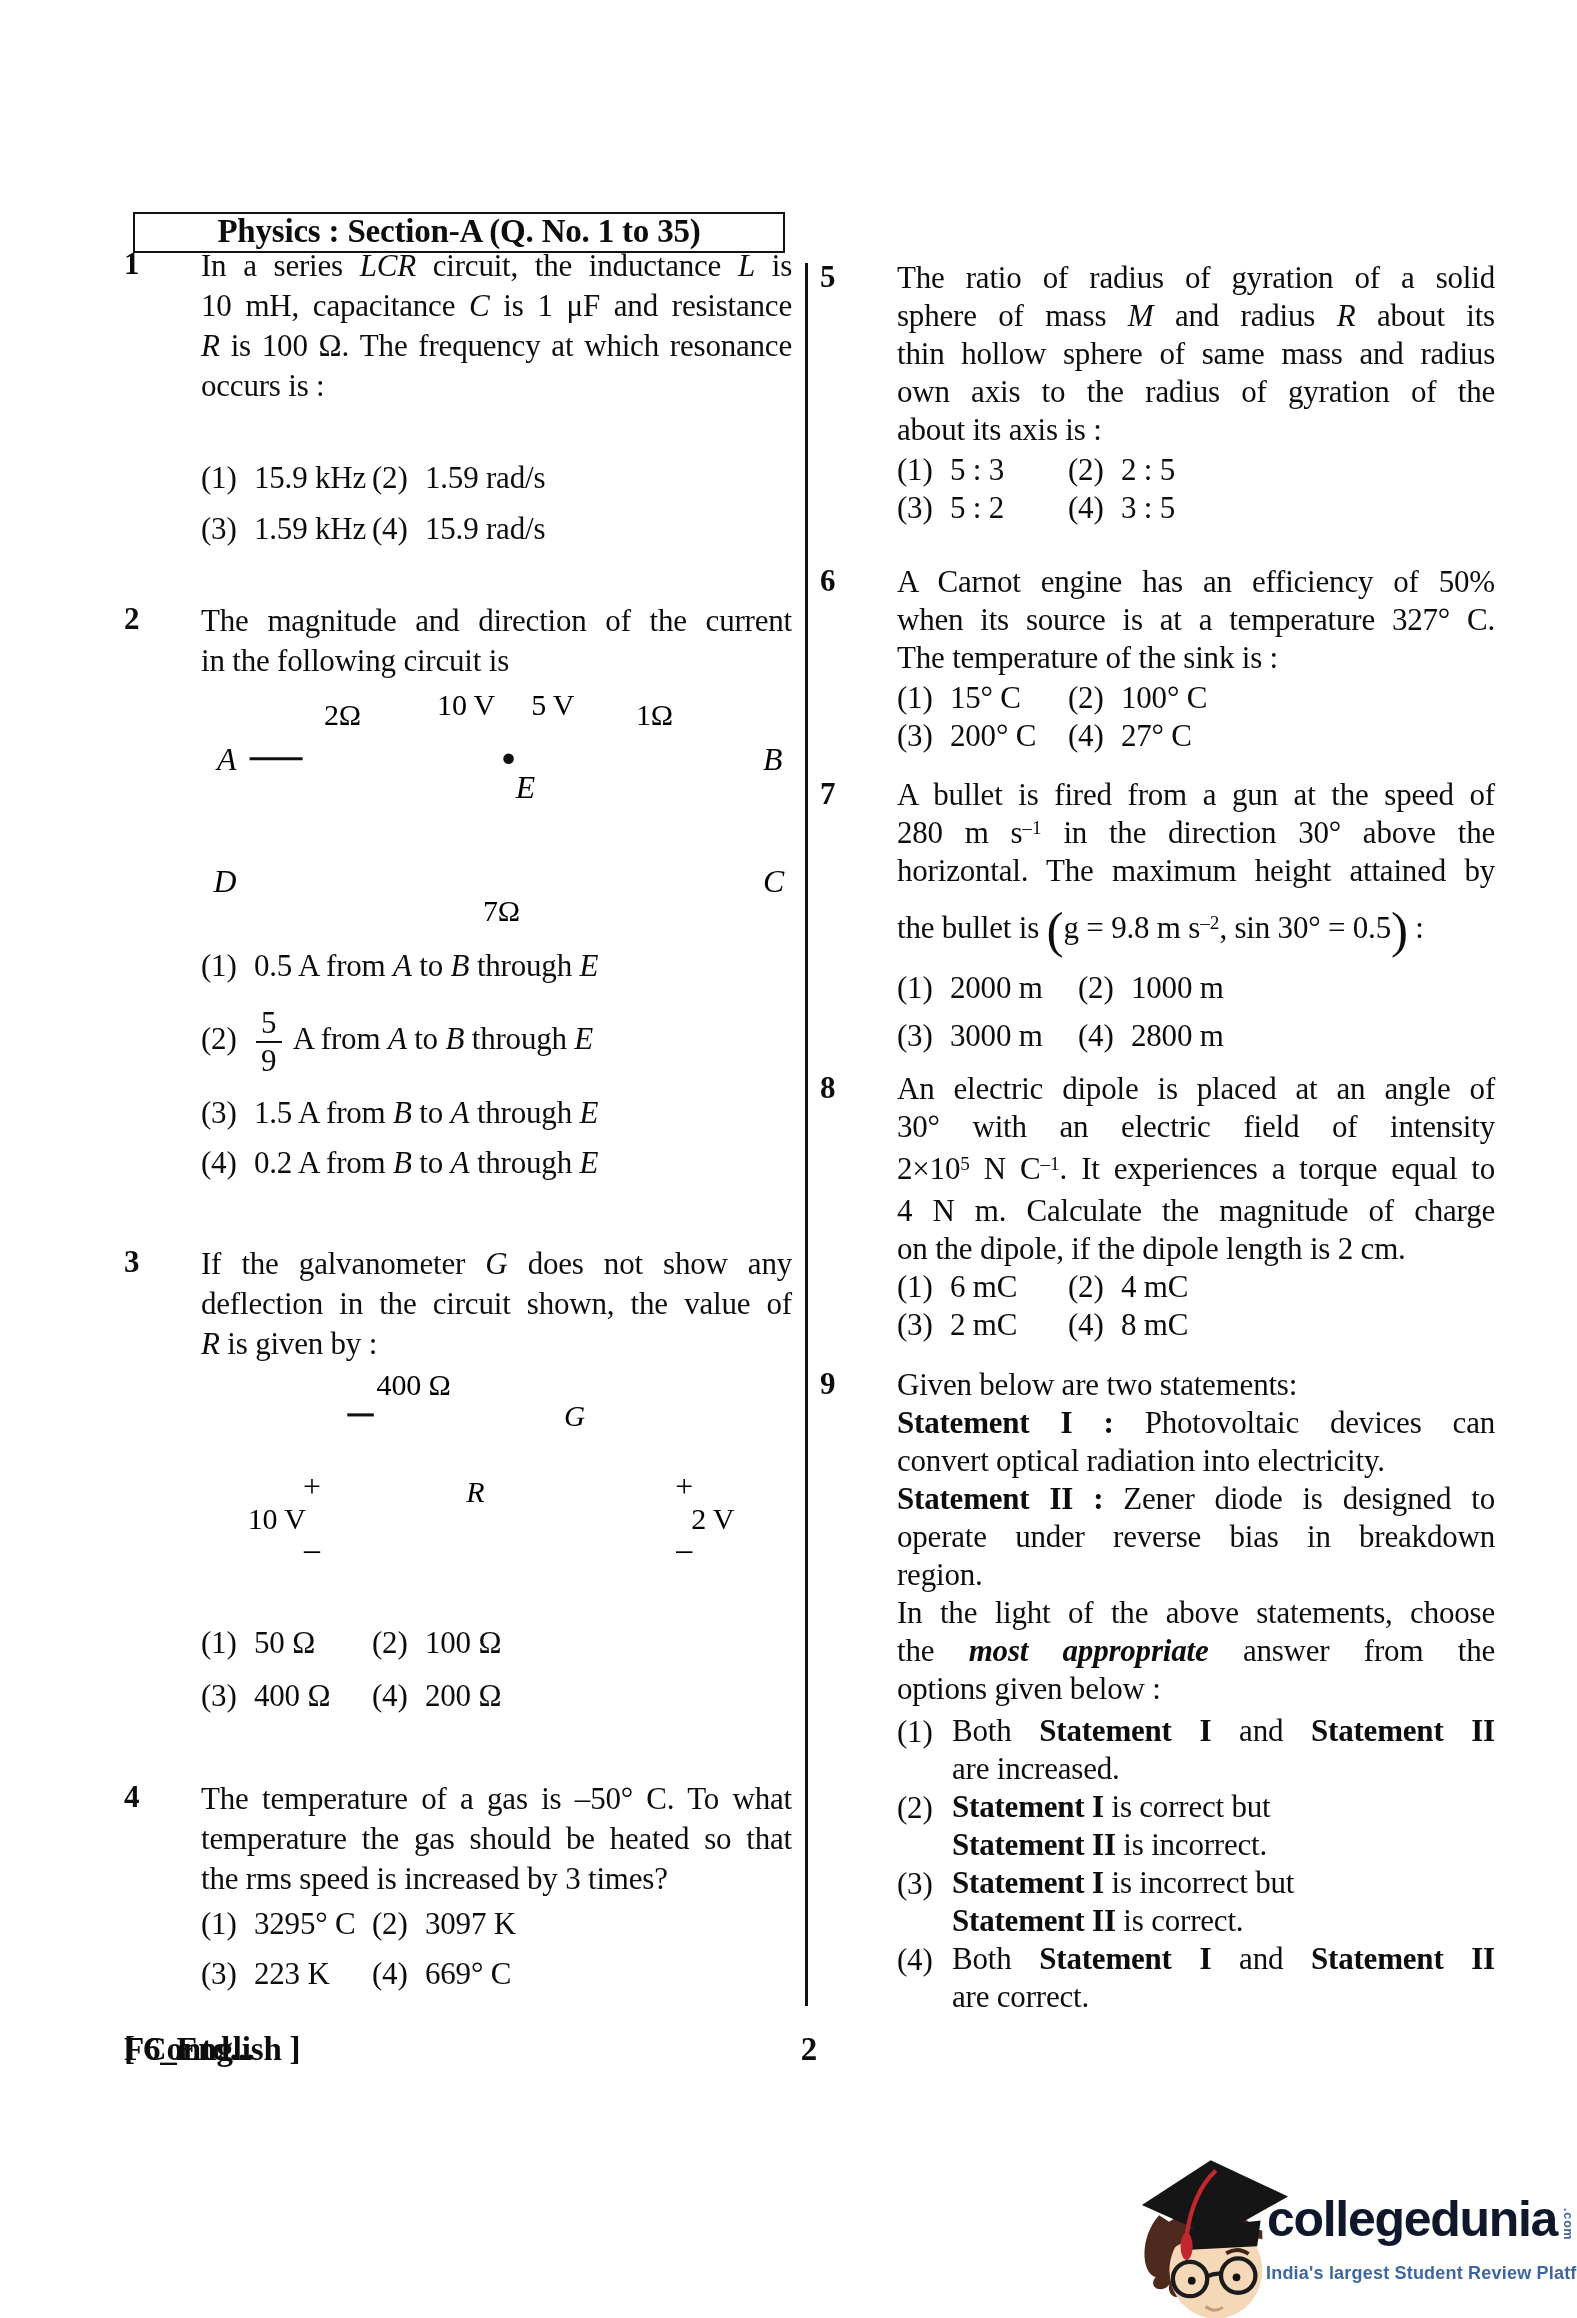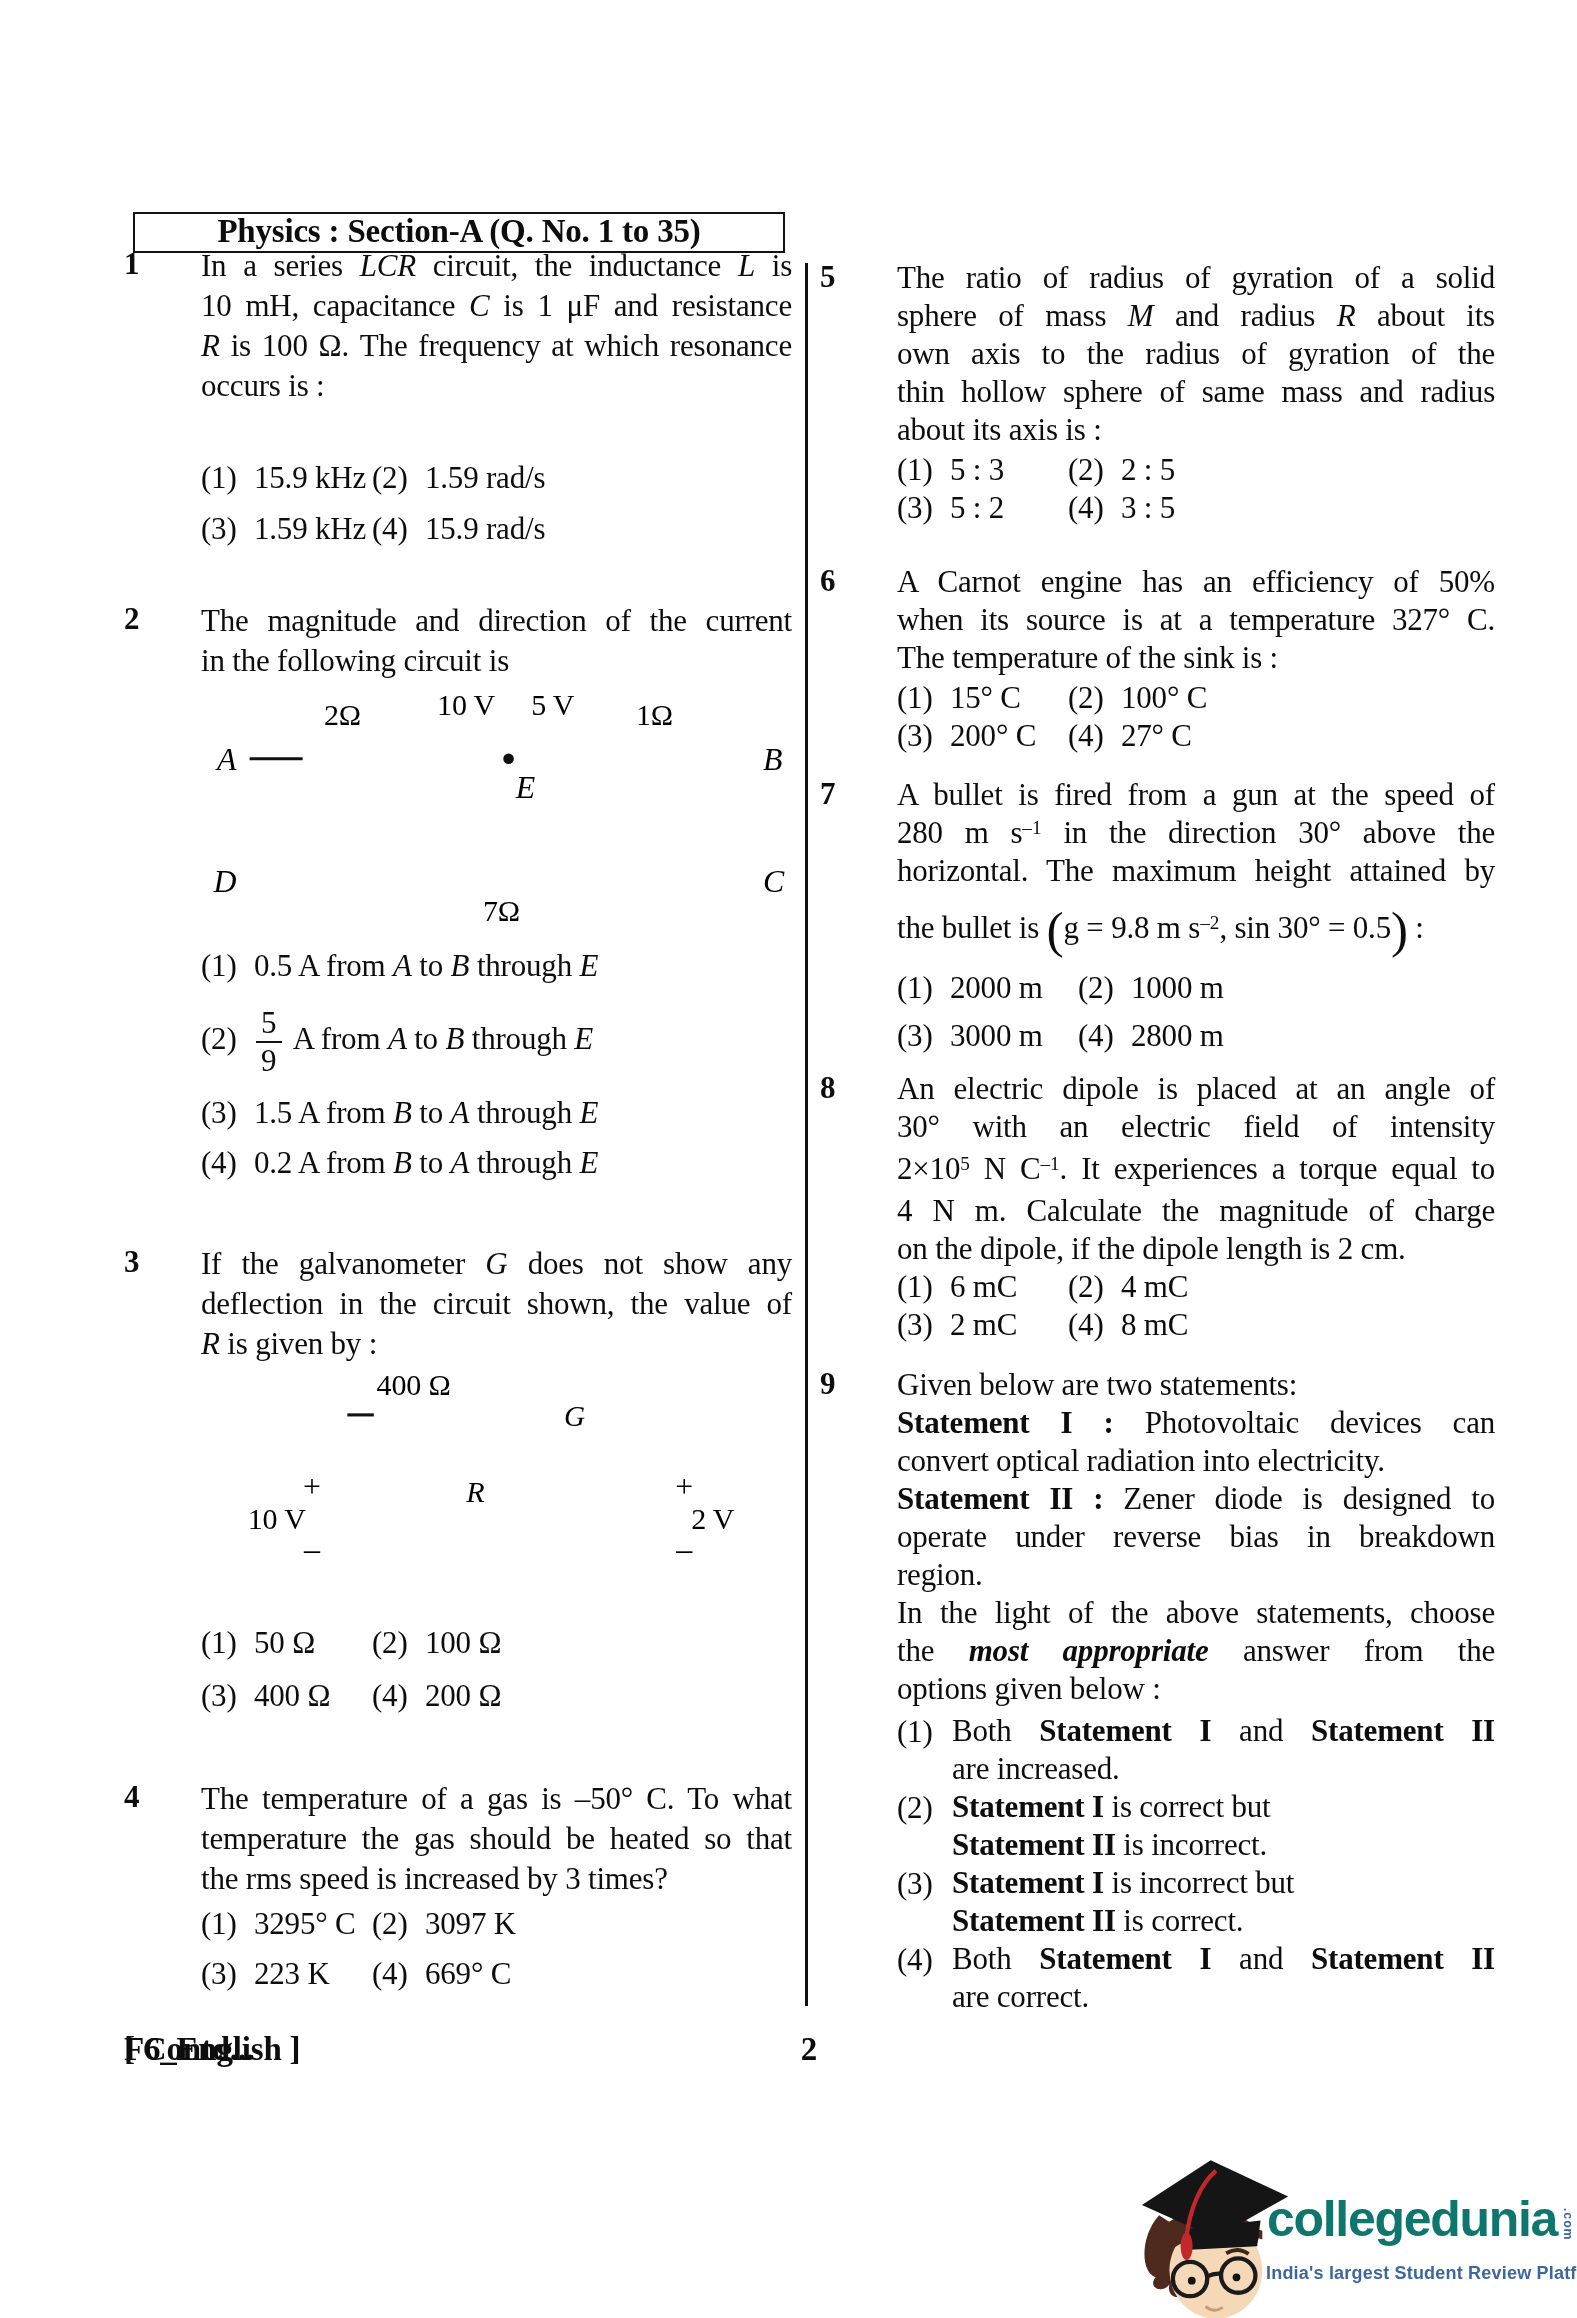--- a/index.html
+++ b/index.html
@@ -46,21 +46,21 @@
   .q9opt{display:flex;}
   .q9opt .ol{min-width:55px;line-height:39px;}
   .q9txt{flex:1;}
   .q9txt .ln{height:39px;line-height:39px;}
   .footer{position:absolute;top:2031px;font-weight:bold;font-size:33px;}
   .f-left{left:124px;}
   .f-center{left:124px;width:1370px;text-align:center;}
   .f-right{left:124px;width:1370px;text-align:left;}
   .logo{position:absolute;left:1133px;top:2146px;width:442px;height:172px;}
   .brandrow{position:absolute;left:134px;top:48px;display:flex;font-family:"Liberation Sans","DejaVu Sans",sans-serif;}
-  .brand{font-weight:bold;font-size:50px;letter-spacing:-1.3px;color:#0f766e;line-height:1;}
+  .brand{font-weight:bold;font-size:50px;letter-spacing:-1.3px;color:#0f172a;line-height:1;}
   .tld{writing-mode:vertical-rl;font-weight:bold;font-size:12.4px;letter-spacing:0.9px;color:#3e67a0;margin:14px 0 0 4.4px;}
   .tag{position:absolute;left:133px;top:117px;font-family:"Liberation Sans","DejaVu Sans",sans-serif;
        font-weight:bold;font-size:18px;letter-spacing:0.2px;color:#3e67a0;white-space:nowrap;}
   svg text{font-family:"Liberation Serif","DejaVu Serif",serif;}
 </style>
 </head>
 <body>
 
 <div class="page">
 
@@ -204,22 +204,22 @@
     </div>
   </div>
 
   <div class="col" id="colR">
 
     <div class="q" style="top:259px;">
       <span class="qnum">5</span>
       <div class="qbody">
         <div class="ln jl"><span>The ratio of radius of gyration of a solid</span></div>
         <div class="ln jl"><span>sphere of mass </span><span class="it">M</span><span> and radius </span><span class="it">R</span><span> about its</span></div>
+        <div class="ln jl"><span>thin hollow sphere of same mass and radius</span></div>
         <div class="ln jl"><span>own axis to the radius of gyration of the</span></div>
-        <div class="ln jl"><span>thin hollow sphere of same mass and radius</span></div>
         <div class="ln"><span>about its axis is :</span></div>
         <div class="optgrid g43a">
           <div><span class="ol">(1)</span><span>5 : 3</span></div>
           <div><span class="ol">(2)</span><span>2 : 5</span></div>
           <div><span class="ol">(3)</span><span>5 : 2</span></div>
           <div><span class="ol">(4)</span><span>3 : 5</span></div>
         </div>
       </div>
     </div>
 

